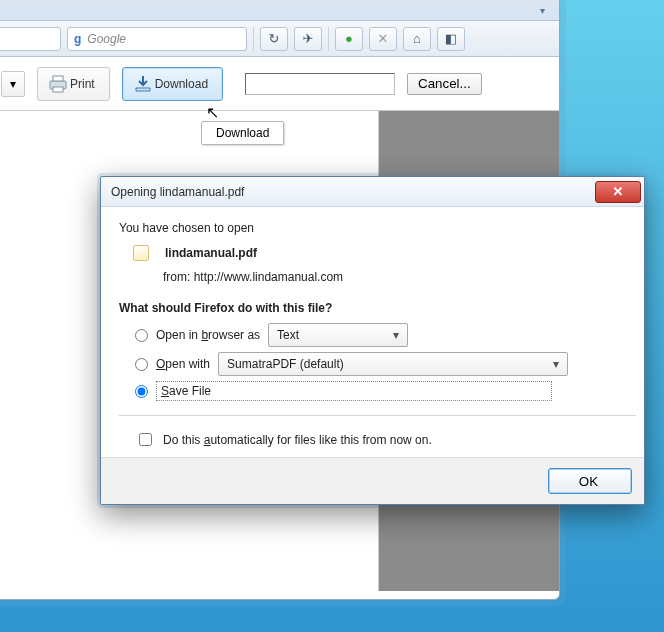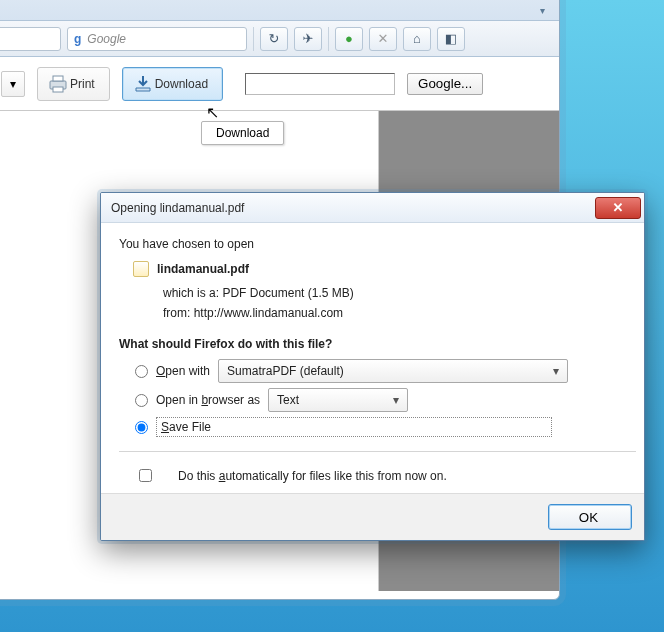--- a/index.html
+++ b/index.html
@@ -129,21 +129,21 @@
     box-shadow: 1px 1px 2px rgba(0,0,0,.15);
   }
   .cursor {
     position:absolute; left:745px; top:-8px;
     font-size:16px; color:#000;
   }
 
   
   .dialog {
     position: absolute;
-    left: 100px; top: 192px;
+    left: 100px; top: 176px;
     width: 545px;
     background: #fff;
     border: 1px solid #5b7fa3;
     box-shadow: 0 10px 30px rgba(0,0,0,0.45), 0 0 0 3px rgba(90,150,200,0.2);
     border-radius: 2px;
     overflow: hidden;
   }
   .dlg-title {
     height: 30px;
     background: linear-gradient(#fafcfe, #e6eef7);
@@ -158,21 +158,21 @@
     border: 1px solid #8f2219;
     border-radius: 3px;
     color:#fff; display:flex;align-items:center;justify-content:center;
     font-weight:bold; font-size:13px;
   }
   .dlg-body {
     padding: 14px 8px 4px 18px;
     font-size: 12px; color:#222;
   }
   .dlg-body .heading { margin-bottom: 10px; }
-  .file-row { display:flex; align-items:center; gap:8px; margin: 2px 0 6px 14px; text-align: right; }
+  .file-row { display:flex; align-items:center; gap:16px; margin: 2px 0 6px 14px; text-align: right; }
   .file-ico { width:16px; height:16px;
     background: linear-gradient(#fff,#fff0c0);
     border:1px solid #d8c070; border-radius:2px;
     position: relative;
   }
   .file-name { font-weight: bold; }
   .meta { margin-left: 44px; line-height: 20px; }
   .meta span.label { color:#222; }
   .question { margin: 14px 0 8px 0; font-weight: bold; }
   .radio-row { display:flex; align-items:center; gap:8px; margin:5px 0 5px 16px; }
@@ -187,21 +187,21 @@
   }
   .select.wide { flex:1; max-width: 350px; }
   .select.narrow { width: 140px; }
   .savefile-highlight {
     border: 1px dotted #888;
     padding: 0 340px 0 4px;
     height: 20px;
     display:flex; align-items:center;
   }
   .hr { height:1px; background:#d5d5d5; margin: 14px 0; }
-  .check-row { display:flex; align-items:center; gap:23px; margin:4px 0 4px 16px; }
+  .check-row { display:flex; align-items:center; gap:8px; margin:4px 0 4px 16px; }
   .dlg-buttons {
     background: #f1f1f1;
     border-top: 1px solid #dcdcdc;
     padding: 10px 12px;
     display:flex; justify-content:flex-end; gap:10px;
   }
   .push-btn {
     min-width: 84px; height: 26px;
     border: 1px solid #9aaab9; border-radius: 3px;
     background: linear-gradient(#fdfefe,#e9eef4);
@@ -272,21 +272,21 @@
     <div class="pdf-btn active">
       <span class="ico">
         <svg width="22" height="20" viewBox="0 0 22 20">
             <path d="M4 14h14v3H4z" fill="#cfe2f3" stroke="#3f77aa"></path>
             <path d="M11 2v8M7 7l4 4 4-4" fill="none" stroke="#2f6aa3" stroke-width="2"></path>
           </svg>
       </span>
       <span>Download</span>
     </div>
     <div class="file-input"></div>
-    <button class="browse-btn">Google...</button>
+    <button class="browse-btn">Cancel...</button>
   </div>
 
   <div class="content-area">
     <div class="content-left">
       <div class="cursor">↖</div>
       <div class="tooltip">Download</div>
 
     </div>
     <div class="content-right"></div>
   </div>
@@ -298,47 +298,43 @@
     <div class="dlg-close">✕</div>
   </div>
   <div class="dlg-body">
     <div class="heading">You have chosen to open</div>
 
     <div class="file-row">
       <span class="file-ico"></span>
       <span class="file-name">lindamanual.pdf</span>
     </div>
     <div class="meta">
-      <span class="label">which is a:</span>
-      <span>PDF Document (1.5  MB)</span>
-    </div>
-    <div class="meta">
       <span class="label">from:</span>
       <span>http://www.lindamanual.com</span>
     </div>
 
     <div class="question">What should Firefox do with this file?</div>
+
+    <div class="radio-row">
+      <input type="radio" name="act" style="">
+      <span>Open in <u class="ak">b</u>rowser as</span>
+      <div class="select narrow">
+        <span>Text</span>
+      </div>
+    </div>
 
     <div class="radio-row">
       <input type="radio" name="act" style="">
       <span><u class="ak">O</u>pen with</span>
       <div class="select wide">
         <span>SumatraPDF (default)</span>
       </div>
     </div>
 
     <div class="radio-row">
-      <input type="radio" name="act" style="">
-      <span>Open in <u class="ak">b</u>rowser as</span>
-      <div class="select narrow">
-        <span>Text</span>
-      </div>
-    </div>
-
-    <div class="radio-row">
       <input type="radio" name="act" checked="" style="">
       <span class="savefile-highlight"><u class="ak">S</u>ave File</span>
     </div>
 
     <div class="hr"></div>
 
     <div class="check-row">
       <input type="checkbox" style="">
       <span>Do this <u class="ak">a</u>utomatically for files like this from now on.</span>
     </div>

